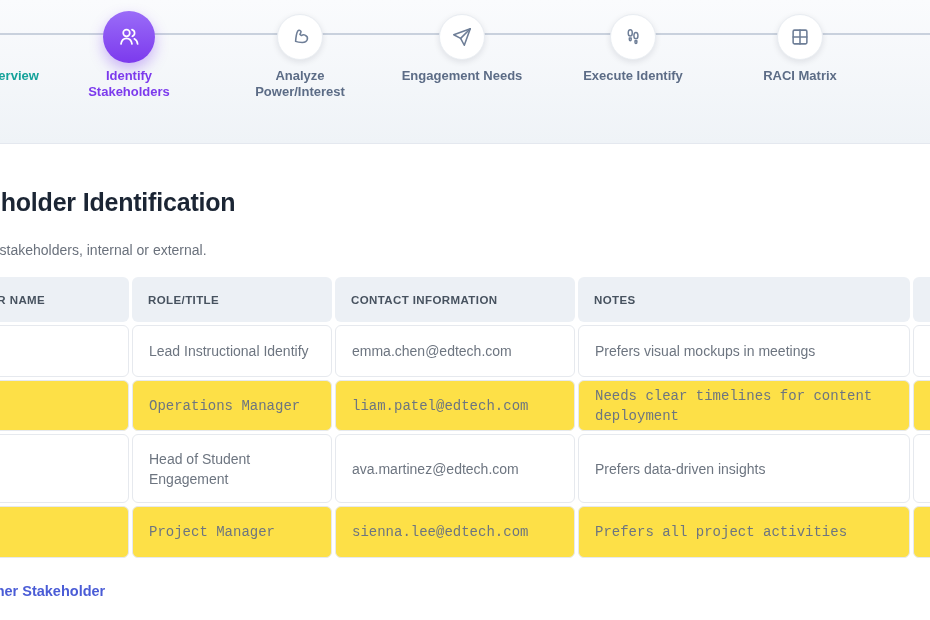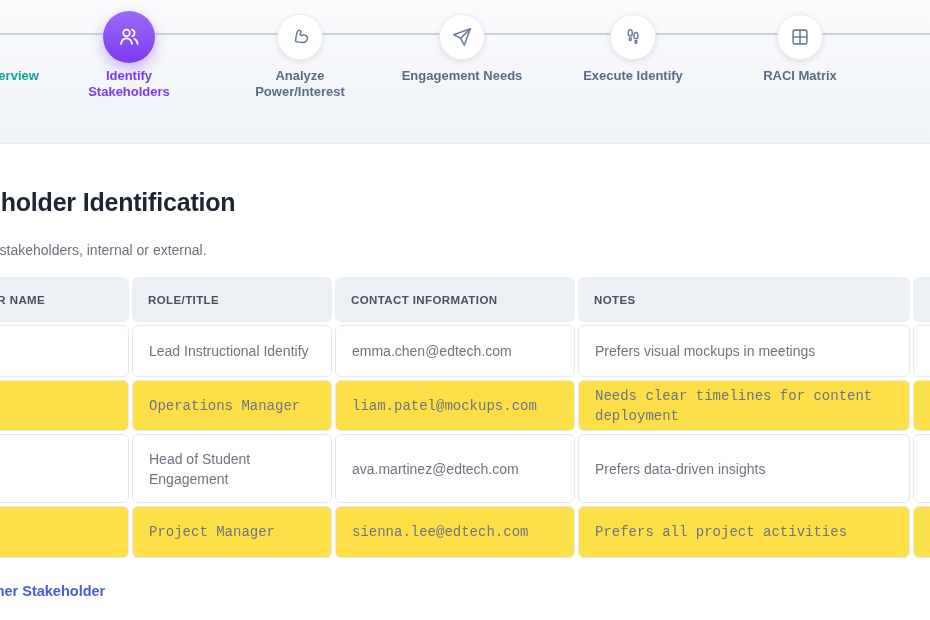--- a/index.html
+++ b/index.html
@@ -141,21 +141,21 @@
         <tr class="h52">
           <td></td>
           <td>Lead Instructional Identify</td>
           <td>emma.chen@edtech.com</td>
           <td>Prefers visual mockups in meetings</td>
           <td></td>
         </tr>
         <tr class="h51 striped">
           <td></td>
           <td>Operations Manager</td>
-          <td>liam.patel@mockups.com</td>
+          <td>liam.patel@edtech.com</td>
           <td>Needs clear timelines for content deployment</td>
           <td></td>
         </tr>
         <tr class="h69">
           <td></td>
           <td>Head of Student Engagement</td>
           <td>ava.martinez@edtech.com</td>
           <td>Prefers data-driven insights</td>
           <td></td>
         </tr>

